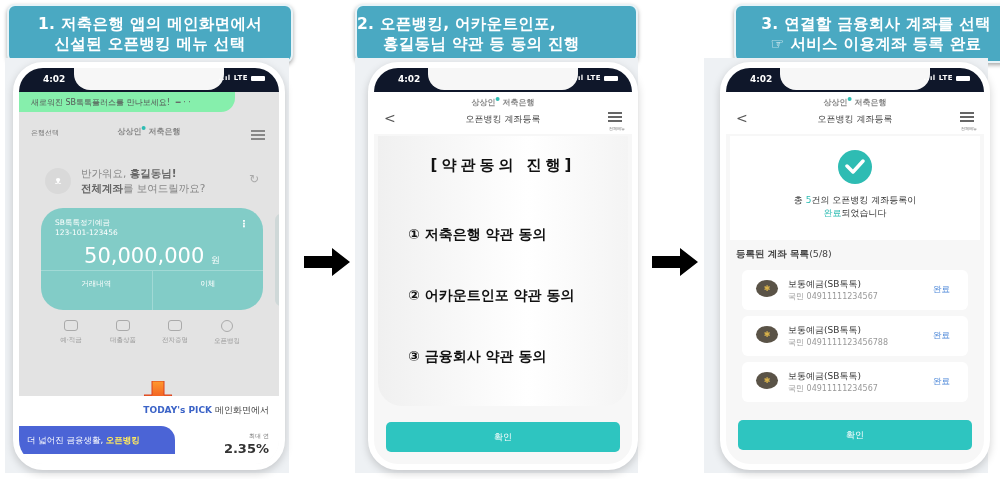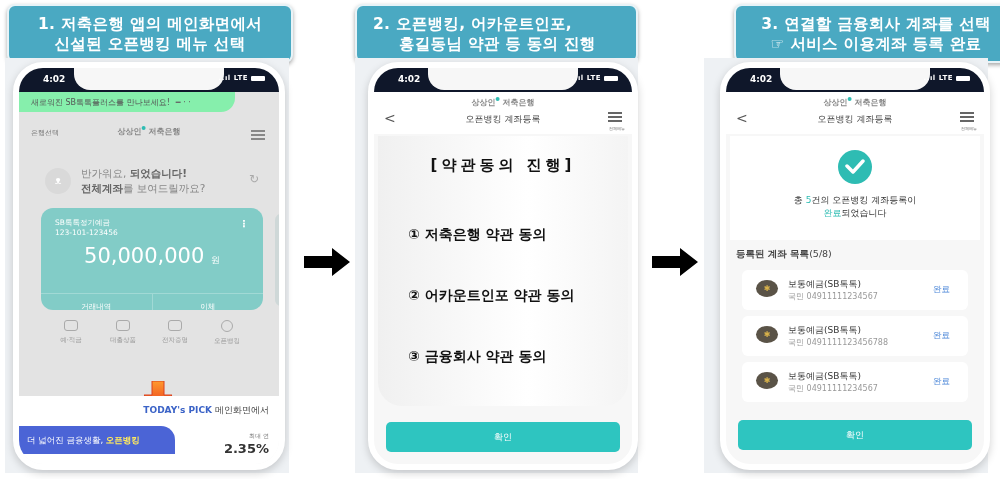--- a/index.html
+++ b/index.html
@@ -10,21 +10,21 @@
     position: absolute; top: 4px; height: 59px;
     background: #4aa9c2; border-radius: 8px;
     border: 2px solid #e8f3f7;
     box-shadow: 0 2px 4px rgba(0,0,0,0.35);
     color: #ffffff; font-weight: bold; font-size: 15.5px; line-height: 20px;
     display: flex; flex-direction: column; justify-content: center;
     letter-spacing: 0.3px;
   }
   .step-label span { display: block; white-space: nowrap; }
   #label1 { left: 7px; width: 286px; text-align: center; }
-  #label2 { left: 355px; width: 283px; padding-left: 16px; }
+  #label2 { left: 355px; width: 283px; }
   #label2 .l2 { padding-left: 26px; }
   #label3 { left: 734px; width: 284px; text-align: center; }
 
   .panel {
     position: absolute; top: 58px; height: 415px;
     background: #eef1f4;
   }
   #panel1 { left: 5px; width: 284px; }
   #panel2 { left: 355px; width: 283px; }
   #panel3 { left: 704px; width: 284px; }
@@ -70,27 +70,27 @@
   .menu-lines i { display: block; height: 2px; background: #888; margin-bottom: 2px; }
 
   .greet { position: absolute; top: 96px; left: 16px; right: 16px; height: 36px; }
   .avatar-bear { position: absolute; left: 10px; top: 4px; width: 26px; height: 26px; background: #d9d9d9; border-radius: 50%; text-align: center; font-size: 11px; line-height: 26px; color: #fff; }
   .greet-text { position: absolute; left: 46px; top: 2px; font-size: 10.5px; color: #888; line-height: 15px; }
   .greet-text b { color: #666; }
   .refresh { position: absolute; right: 4px; top: 8px; font-size: 12px; color: #aaa; }
 
   .acct-card {
     position: absolute; top: 140px; left: 22px; width: 222px; height: 102px;
-    background: #82ccc7; border-radius: 12px; color: #fff;
+    background: #82ccc7; border-radius: 22px; color: #fff;
   }
   .acct-card .name { position: absolute; left: 14px; top: 10px; font-size: 7.5px; line-height: 10px; }
   .acct-card .more { position: absolute; right: 14px; top: 10px; font-size: 10px; font-weight: bold; }
   .acct-card .amount { position: absolute; left: 0; right: 0; top: 36px; text-align: center; font-size: 21px; }
   .acct-card .amount small { font-size: 9px; }
-  .acct-card .actions { position: absolute; left: 0; right: 0; bottom: 0; height: 17px; display: flex; border-top: 1px solid rgba(255,255,255,0.25); }
+  .acct-card .actions { position: absolute; left: 0; right: 0; bottom: 0; height: 40px; display: flex; border-top: 1px solid rgba(255,255,255,0.25); }
   .acct-card .actions div { flex: 1; text-align: center; font-size: 7.5px; line-height: 26px; }
   .acct-card .actions div + div { border-left: 1px solid rgba(255,255,255,0.25); }
   .side-card { position: absolute; top: 146px; right: -4px; width: 8px; height: 92px; background: #cfd8d8; border-radius: 6px 0 0 6px; }
 
   .quick-menu { position: absolute; top: 252px; left: 28px; right: 28px; display: flex; justify-content: space-between; }
   .quick-menu .qi { width: 48px; text-align: center; font-size: 6.5px; color: #999; }
   .quick-menu .qi .ic { width: 14px; height: 11px; border: 1.5px solid #aaa; border-radius: 3px; margin: 0 auto 5px; }
   .quick-menu .qi .ic.round { border-radius: 50%; width: 12px; height: 12px; }
 
   .down-arrow { position: absolute; left: 124px; top: 313px; width: 30px; height: 30px; }
@@ -172,21 +172,21 @@
     <span class="logo"><span>상상인</span><span class="dot"></span> <span>저축은행</span></span>
     <span class="menu-lines" style="right:14px; top:12px;">
         <i></i>
         <i></i>
         <i></i>
       </span>
   </div>
   <div class="greet">
     <div class="avatar-bear">ᴥ</div>
     <div class="greet-text">
-      <div><span>반가워요, </span><b>되었습니다!</b></div>
+      <div><span>반가워요, </span><b>홍길동님!</b></div>
       <div><b>전체계좌</b><span>를 보여드릴까요?</span></div>
     </div>
     <span class="refresh">↻</span>
   </div>
   <div class="acct-card">
     <div class="name">
       <div>SB톡톡정기예금</div>
       <div>123-101-123456</div>
     </div>
     <span class="more">⋮</span>

